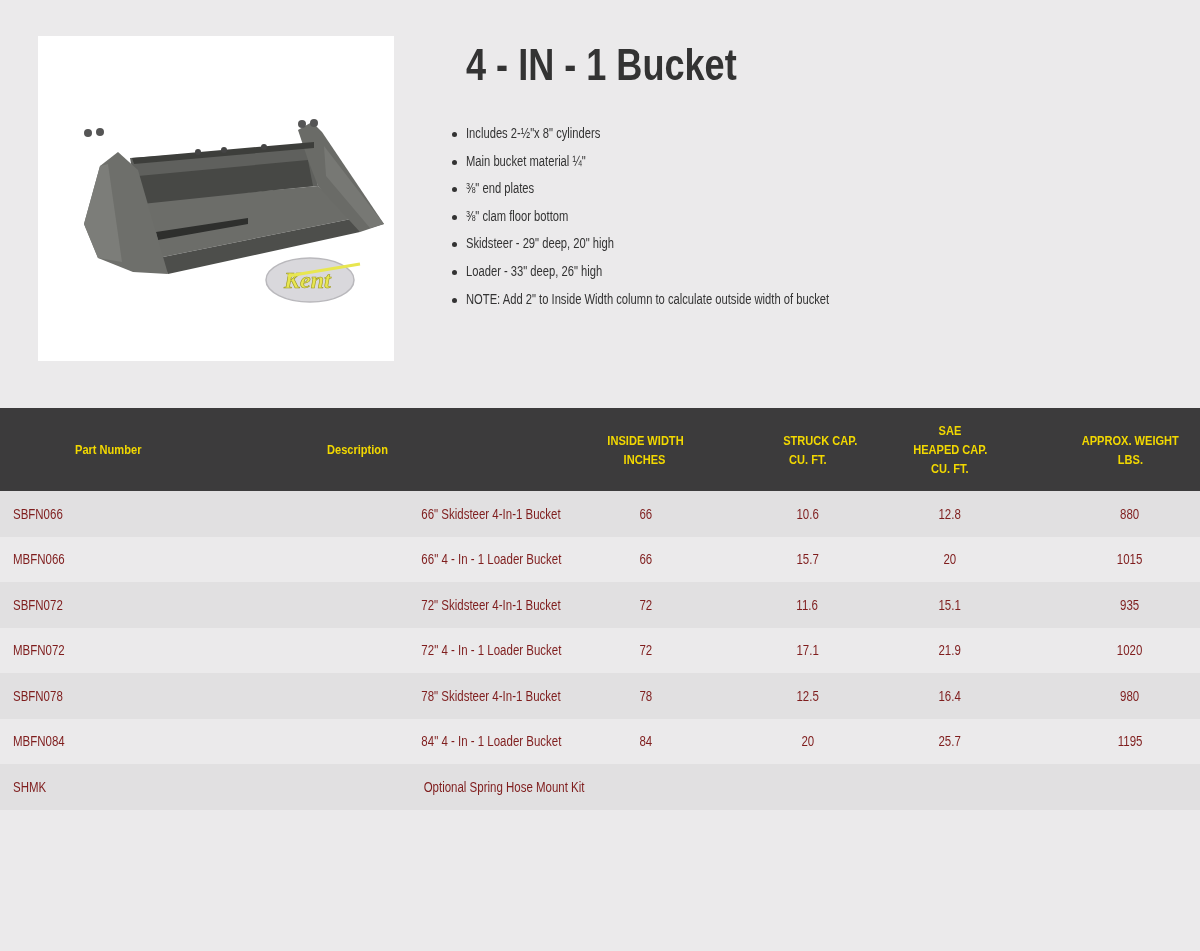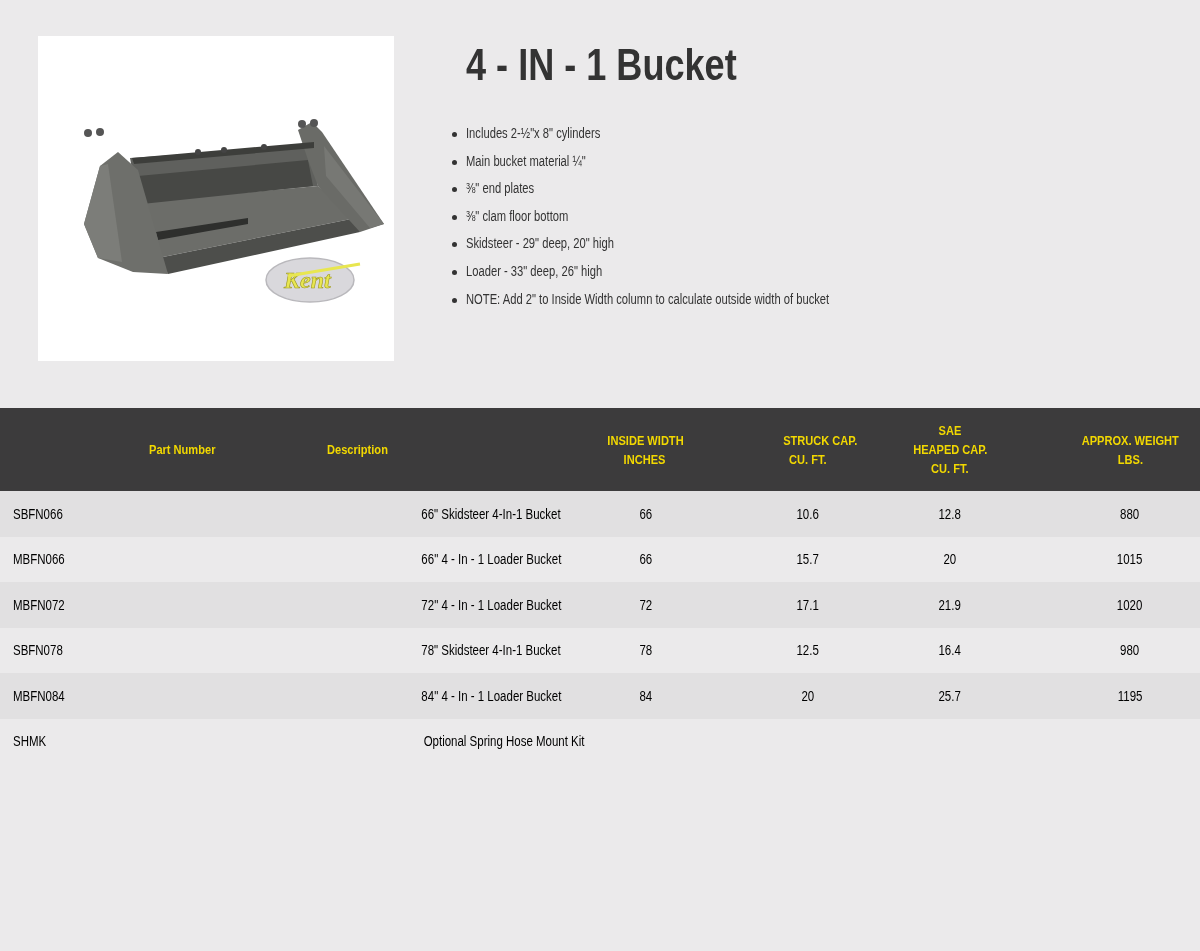--- a/index.html
+++ b/index.html
@@ -43,28 +43,28 @@
   table.spec {
     position: absolute; left: 0; top: 408px; width: 1200px;
     border-collapse: collapse; table-layout: fixed;
   }
   .spec thead tr { background: #3c3b3c; height: 83px; }
   .spec th {
     color: #f2d800; font-weight: bold; font-size: 13.5px;
     line-height: 19px; vertical-align: middle; padding: 0;
   }
   .spec th .h { display: inline-block; transform: scaleX(0.82); }
-  .spec th.left { text-align: right; padding-left: 1px; }
+  .spec th.left { text-align: center; padding-left: 1px; }
   .spec th.left .h { transform-origin: left center; }
   .spec th.center { text-align: center; }
   .spec tbody tr { height: 45.5px; }
   .spec tbody tr:nth-child(odd) { background: #e1e0e1; }
   .spec tbody tr:nth-child(even) { background: #ebeaeb; }
   .spec td {
-    font-size: 14px; color: #000000; vertical-align: middle; padding: 0;
+    font-size: 14px; color: #7f1d1d; vertical-align: middle; padding: 0;
     white-space: nowrap;
   }
   .spec td .v { display: inline-block; transform: scaleX(0.82); }
   .spec td.left { text-align: left; padding-left: 13px; }
   .spec td.left .v { transform-origin: left center; }
   .spec td.center { text-align: center; }
 </style>
 </head>
 <body>
 
@@ -161,20 +161,28 @@
 
   <tr>
     <td class="left"><span class="v">MBFN066</span></td>
     <td class="center" style="padding-left:176px;text-align:center"><span class="v">66" 4 - In - 1 Loader Bucket</span></td>
     <td class="center" style="padding-left:32px"><span class="v">66</span></td>
     <td class="center" style="padding-left:30px"><span class="v">15.7</span></td>
     <td class="center"><span class="v">20</span></td>
     <td class="center"><span class="v">1015</span></td>
   </tr>
 
+  <tr>
+    <td class="left"><span class="v">SBFN072</span></td>
+    <td class="center" style="padding-left:176px;text-align:center"><span class="v">72" Skidsteer 4-In-1 Bucket</span></td>
+    <td class="center" style="padding-left:32px"><span class="v">72</span></td>
+    <td class="center" style="padding-left:30px"><span class="v">11.6</span></td>
+    <td class="center"><span class="v">15.1</span></td>
+    <td class="center"><span class="v">935</span></td>
+  </tr>
 
   <tr>
     <td class="left"><span class="v">MBFN072</span></td>
     <td class="center" style="padding-left:176px;text-align:center"><span class="v">72" 4 - In - 1 Loader Bucket</span></td>
     <td class="center" style="padding-left:32px"><span class="v">72</span></td>
     <td class="center" style="padding-left:30px"><span class="v">17.1</span></td>
     <td class="center"><span class="v">21.9</span></td>
     <td class="center"><span class="v">1020</span></td>
   </tr>
 

